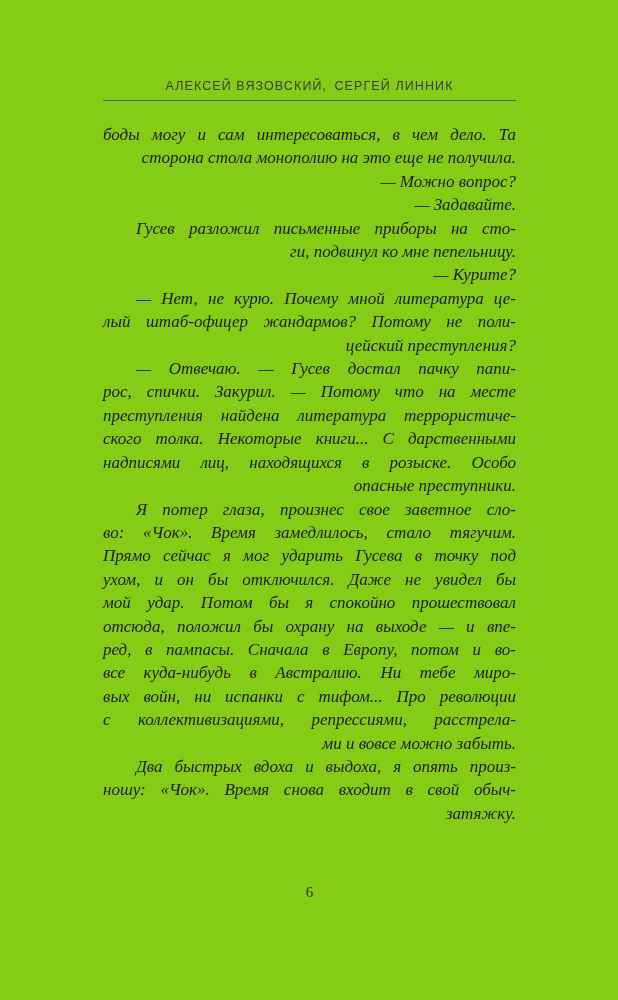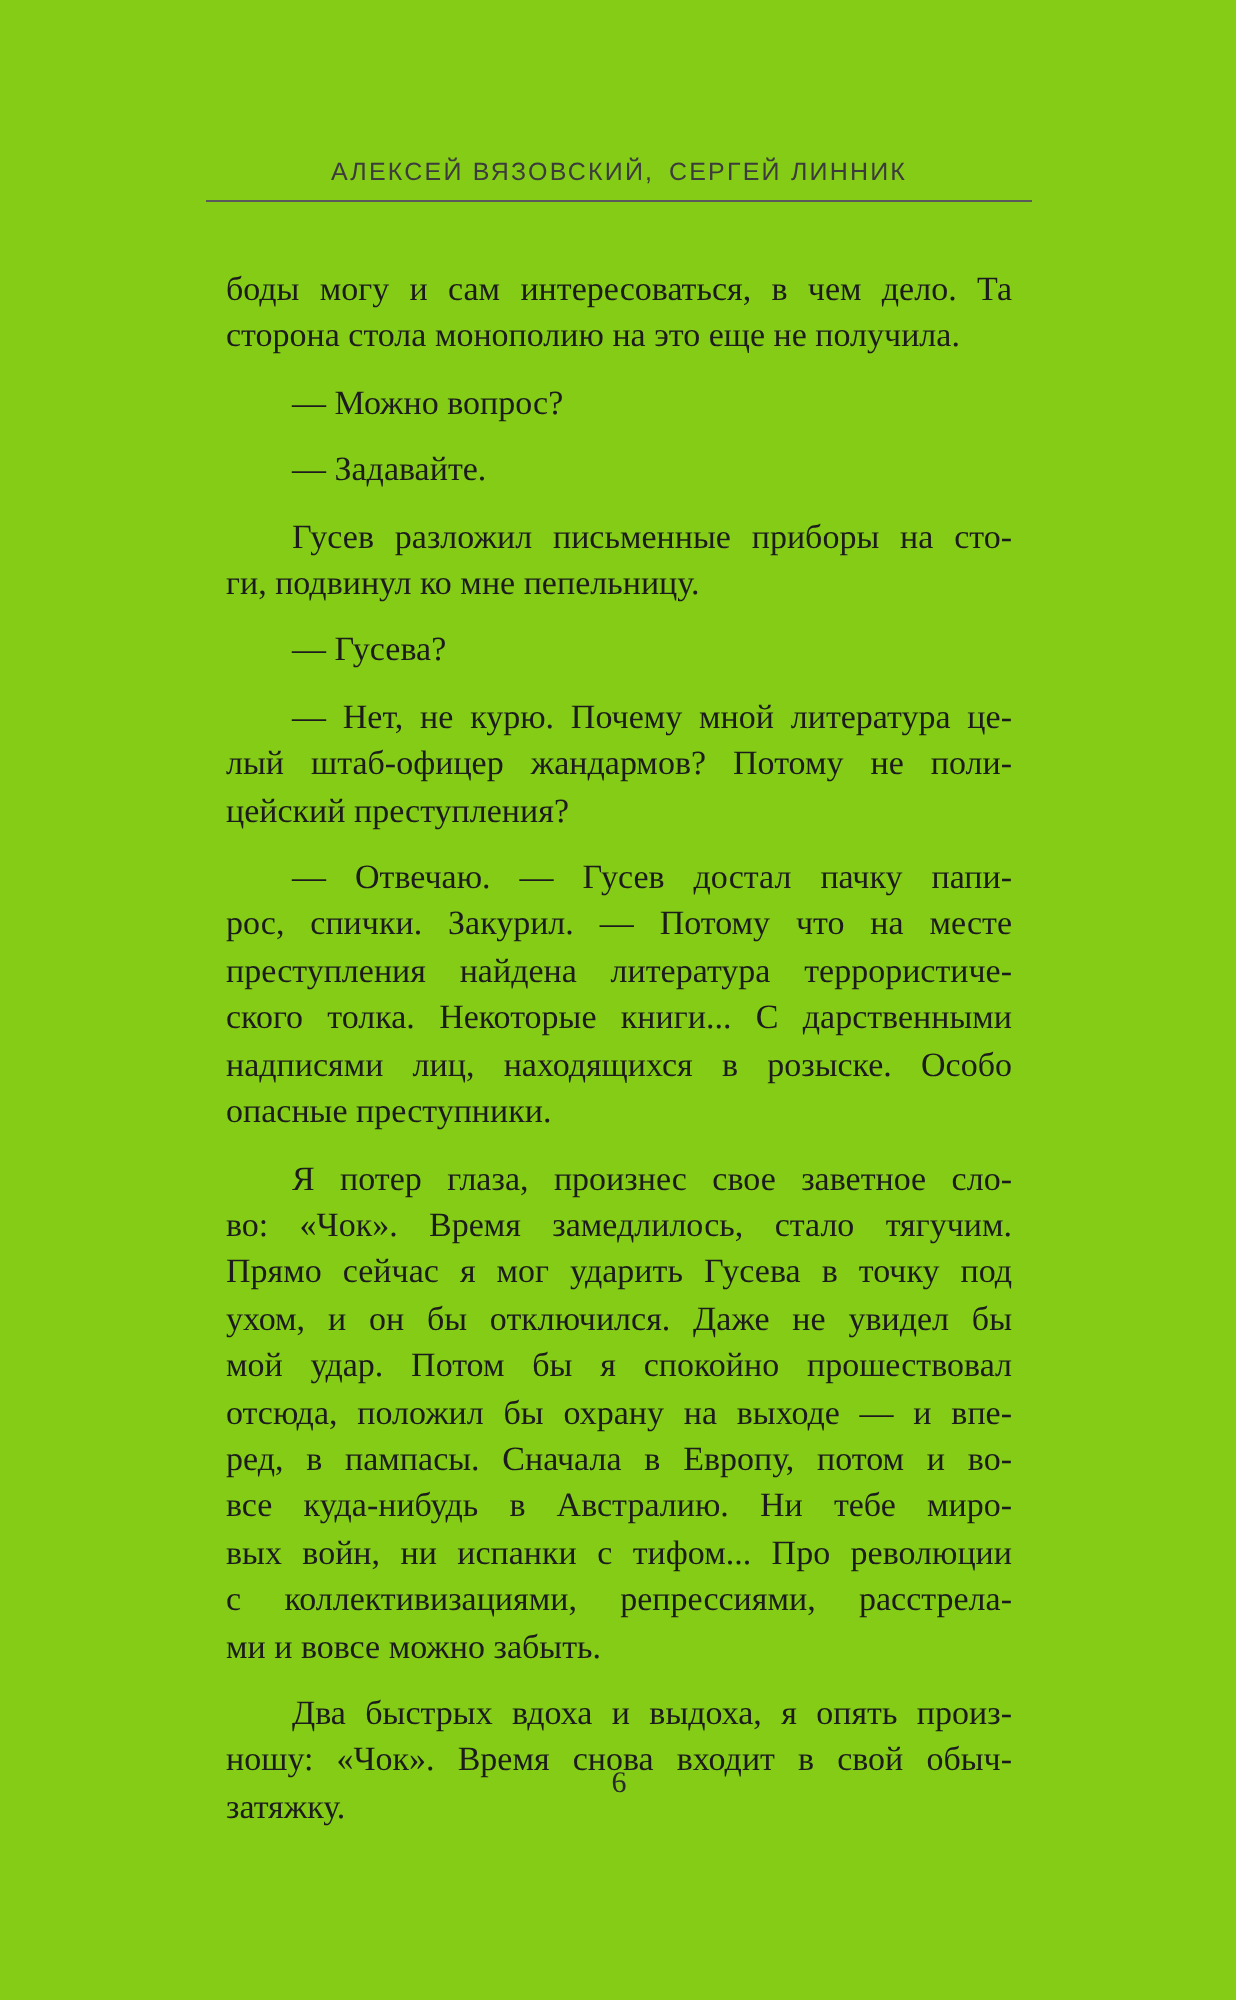--- a/index.html
+++ b/index.html
@@ -38,28 +38,28 @@
   }
   .body-text {
     position: absolute;
     top: 123px;
     left: 103px;
     width: 413px;
     font-size: 17px;
     line-height: 23.4px;
     color: #1c1c1c;
   }
-  .para { margin: 10px; padding: 0; }
+  .para { margin: 0; padding: 0; font-style: italic; }
   .line {
     text-align: justify;
     text-align-last: justify;
     white-space: normal;
   }
   .line.last {
-    text-align: left;
+    text-align: right;
     text-align-last: auto;
   }
   .line.indent {
     text-indent: 33px;
   }
   .page-number {
     position: absolute;
     top: 884px;
     left: 103px;
     width: 413px;
@@ -86,21 +86,21 @@
         <div class="line last indent">— Можно вопрос?</div>
       </div>
       <div class="para">
         <div class="line last indent">— Задавайте.</div>
       </div>
       <div class="para">
         <div class="line indent">Гусев разложил письменные приборы на сто-</div>
         <div class="line last">ги, подвинул ко мне пепельницу.</div>
       </div>
       <div class="para">
-        <div class="line last indent">— Гусева?</div>
+        <div class="line last indent">— Курите?</div>
       </div>
       <div class="para">
         <div class="line indent">— Нет, не курю. Почему мной литература це-</div>
         <div class="line">лый штаб-офицер жандармов? Потому не поли-</div>
         <div class="line last">цейский преступления?</div>
       </div>
       <div class="para">
         <div class="line indent">— Отвечаю. — Гусев достал пачку папи-</div>
         <div class="line">рос, спички. Закурил. — Потому что на месте</div>
         <div class="line">преступления найдена литература террористиче-</div>

